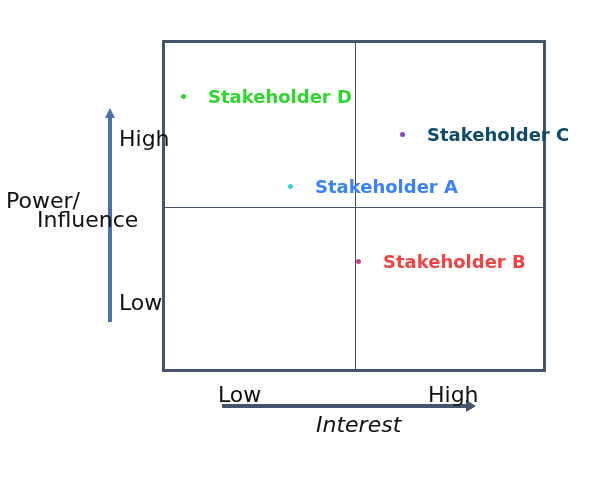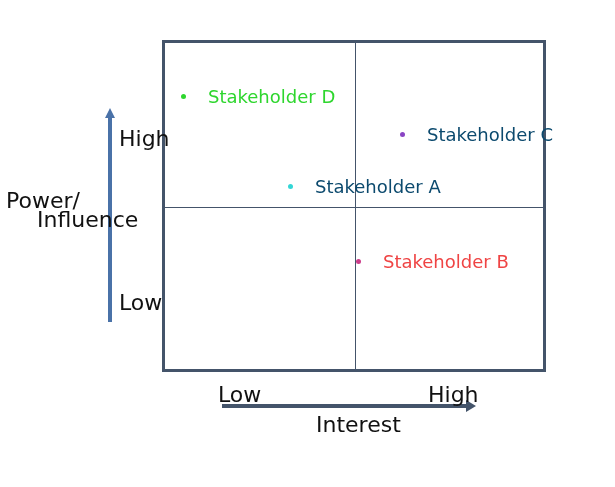--- a/index.html
+++ b/index.html
@@ -3,21 +3,21 @@
 <meta charset="utf-8">
 <style>
   html, body { margin:0; padding:0; background:#ffffff; }
   body { width:615px; height:487px; position:relative; overflow:hidden;
          font-family:"DejaVu Sans", sans-serif; color:#111; }
   .grid-box { position:absolute; left:162px; top:40px; width:384px; height:332px;
               border:3px solid #44546a; box-sizing:border-box; }
   .vline { position:absolute; left:355px; top:40px; width:1px; height:332px; background:#44546a; }
   .hline { position:absolute; left:162px; top:207px; width:384px; height:1px; background:#44546a; }
   .lbl { position:absolute; font-size:22px; white-space:nowrap; }
-  .sh { position:absolute; font-size:18px; white-space:nowrap; display:flex; align-items:center; }
+  .sh { position:absolute; font-size:18px; white-space:nowrap; display:flex; align-items:center;font-weight:bold; }
   .dot { width:5px; height:5px; border-radius:50%; display:inline-block; margin-right:22px; }
   .v-arrow { position:absolute; left:105px; top:108px; width:10px; height:214px; }
   .h-arrow { position:absolute; left:222px; top:400px; width:254px; height:12px; }
 </style>
 </head>
 <body>
 
 <div class="grid-box"></div>
 <div class="vline"></div>
 <div class="hline"></div>
@@ -29,30 +29,30 @@
   <polygon points="0,4 244,4 244,0 254,6 244,12 244,8 0,8" fill="#44546a"></polygon>
 </svg>
 
 <div class="lbl" style="left:6px;top:188px;">Power/</div>
 <div class="lbl" style="left:6px;top:207px;margin-left:31px;">Influence</div>
 <div class="lbl" style="left:119px;top:126px;">High</div>
 <div class="lbl" style="left:119px;top:290px;">Low</div>
 
 <div class="lbl" style="left:218px;top:382px;">Low</div>
 <div class="lbl" style="left:428px;top:382px;">High</div>
-<div class="lbl" style="left:316px;top:412px;">Interest</div>
+<div class="lbl" style="left:316px;top:412px;font-style:italic;">Interest</div>
 
 <div class="sh" style="left:181px;top:86px;color:#2ed62e;">
   <span class="dot" style="background:#2ed62e;"></span>
   <span>Stakeholder D</span>
 </div>
 <div class="sh" style="left:400px;top:124px;color:#0c4a6e;">
   <span class="dot" style="background:#8a44c4;"></span>
   <span>Stakeholder C</span>
 </div>
-<div class="sh" style="left:288px;top:176px;color:#0c4a6e;">
+<div class="sh" style="left:288px;top:176px;color:#3b82f6;">
   <span class="dot" style="background:#33d6d6;"></span>
   <span>Stakeholder A</span>
 </div>
 <div class="sh" style="left:356px;top:251px;color:#ef4444;">
   <span class="dot" style="background:#cc3d8a;"></span>
   <span>Stakeholder B</span>
 </div>
 
 </body></html>

